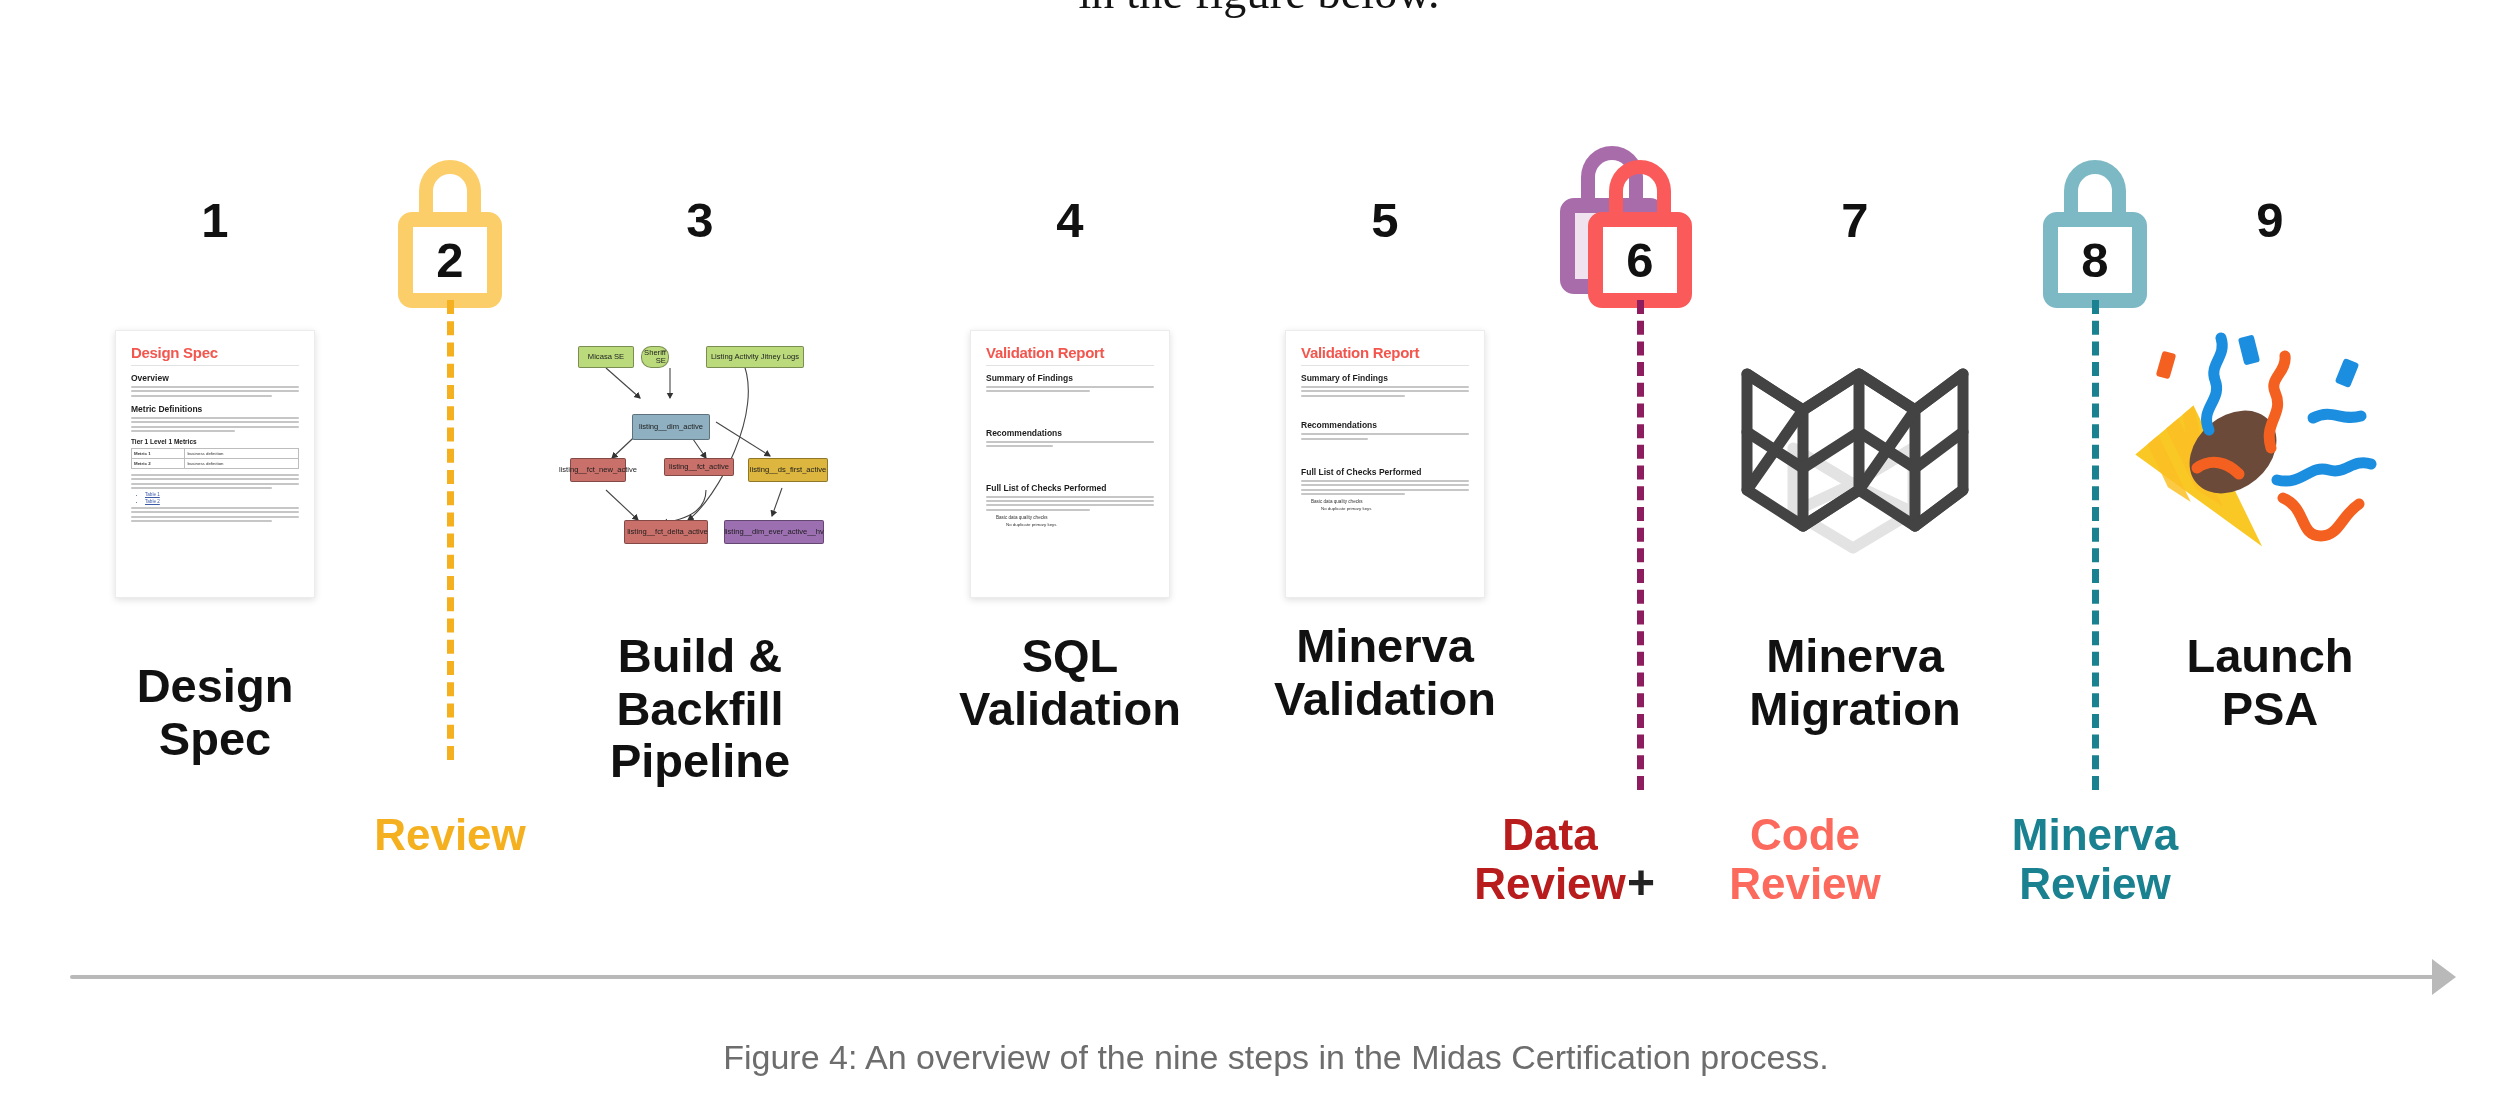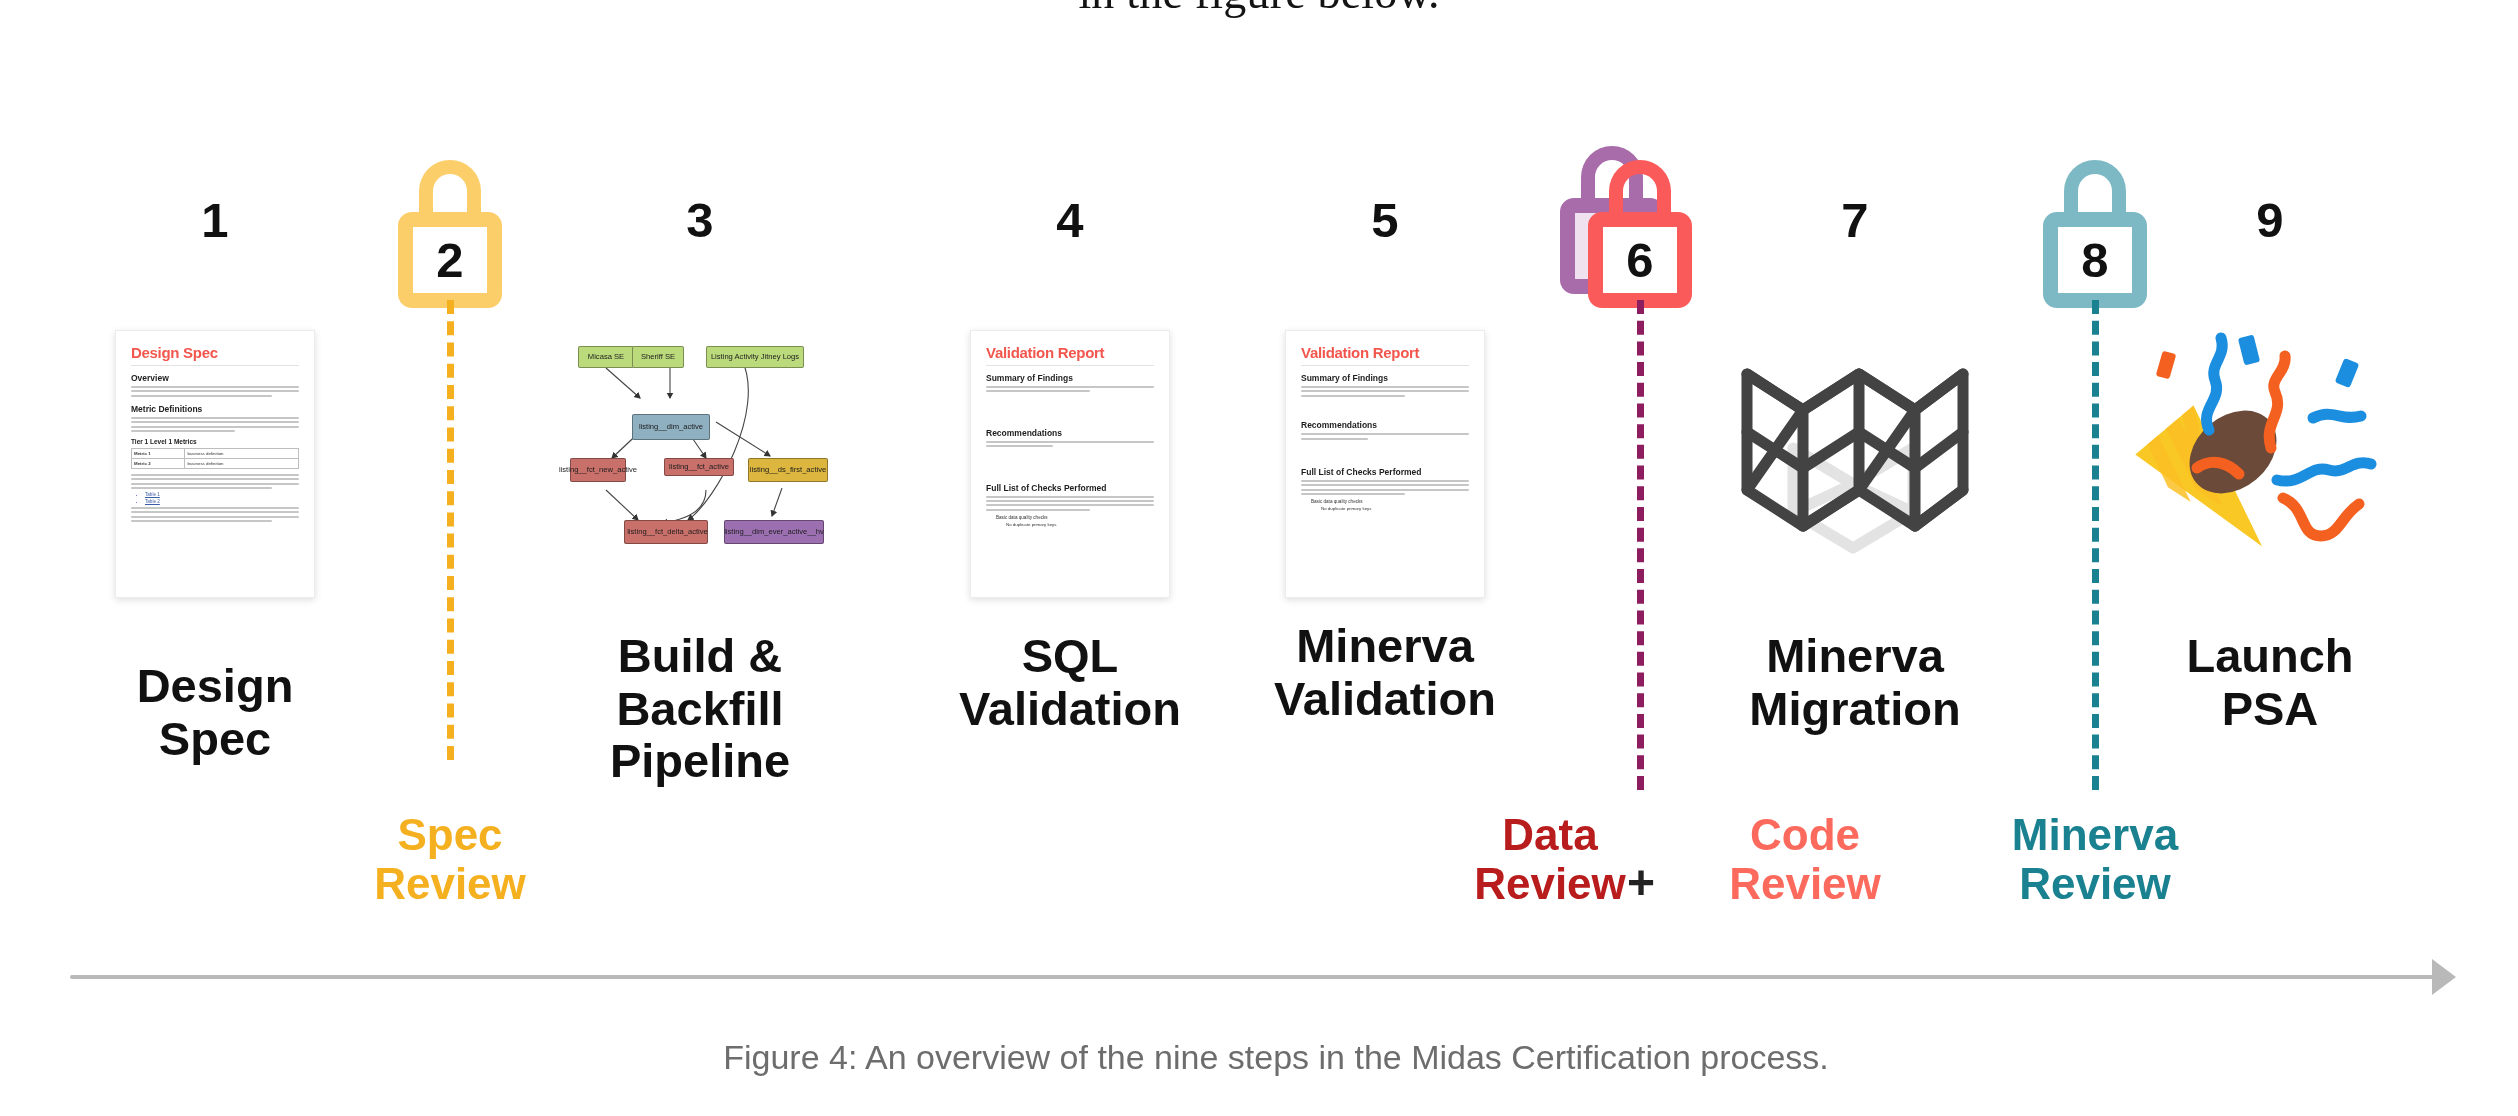--- a/index.html
+++ b/index.html
@@ -173,21 +173,21 @@
             <path d="M80,96 L46,128"></path>
             <path d="M118,96 L140,128"></path>
             <path d="M150,92 L204,126"></path>
             <path d="M40,160 L72,190"></path>
             <path d="M140,160 C140,182 118,190 96,193"></path>
             <path d="M176,30 C200,80 150,170 122,190"></path>
             <path d="M216,158 L206,186"></path>
           </g>
         </svg>
         <div class="node" style="left:12px;top:16px;width:56px;height:22px;background:#bada7c;">Micasa SE</div>
-        <div class="node" style="left:66px;top:16px;width:52px;height:22px;background:#bada7c;">Sheriff SE</div>
+        <div class="node" style="left:75px;top:16px;width:28px;height:22px;background:#bada7c;border-radius:10px;">Sheriff SE</div>
         <div class="node" style="left:140px;top:16px;width:98px;height:22px;background:#bada7c;">Listing Activity Jitney Logs</div>
         <div class="node" style="left:66px;top:68px;width:78px;height:26px;background:#8fb0c0;margin-top:16px;">listing__dim_active</div>
         <div class="node" style="left:4px;top:128px;width:56px;height:24px;background:#c9706a;">listing__fct_new_active</div>
         <div class="node" style="left:98px;top:128px;width:70px;height:18px;background:#c9706a;">listing__fct_active</div>
         <div class="node" style="left:182px;top:128px;width:80px;height:24px;background:#dcb63f;">listing__ds_first_active</div>
         <div class="node" style="left:58px;top:190px;width:84px;height:24px;background:#c9706a;padding-left:6px;">listing__fct_delta_active</div>
         <div class="node" style="left:158px;top:190px;width:100px;height:24px;background:#9b6fb0;">listing__dim_ever_active__hv</div>
       </div>
     </div>
     <div class="cap" style="top:630px;white-space:pre-line;">Build &amp; Backfill
@@ -323,21 +323,20 @@
           <rect x="106" y="6" width="16" height="28" rx="3" fill="#1c8ee0" transform="rotate(-14 114 20)"></rect>
           <rect x="204" y="30" width="16" height="26" rx="3" fill="#1c8ee0" transform="rotate(22 212 43)"></rect>
         </g>
       </svg>
     </div>
     <div class="cap" style="top:630px;white-space:pre-line;">Launch
 PSA</div>
   </div>
 
   <div class="review" style="left:300px;color:#f5b01f;">
-    <div>Spec</div>
     <div>Review</div>
   </div>
 
   <div class="review" style="left:1400px;color:#b91c1c;">
     <div>Data</div>
     <div>Review</div>
   </div>
 
   <div class="plus" style="left:1627px;">+</div>
 

